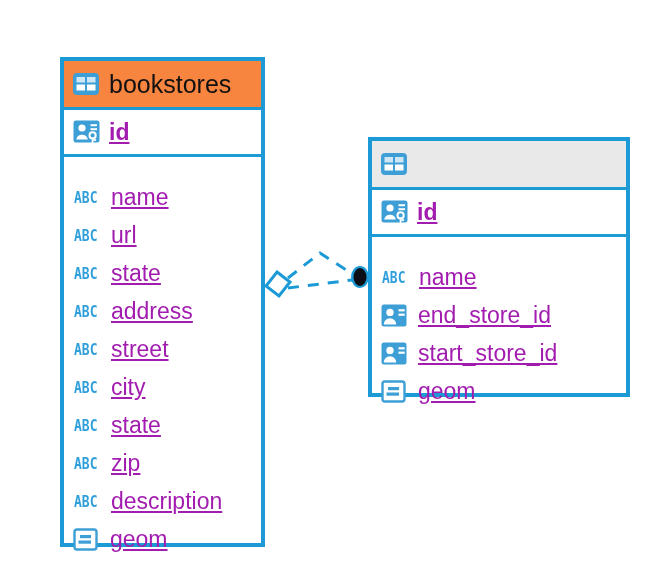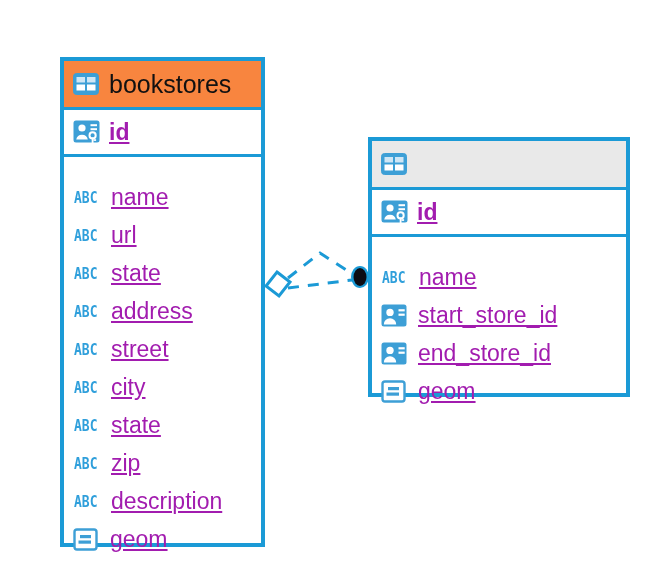--- a/index.html
+++ b/index.html
@@ -253,34 +253,34 @@
       <div class="field-row">
         <span class="icon" style="width:28px;">
           <svg width="26" height="23" viewBox="0 0 26 23">
             <rect x="0.5" y="0.5" width="25" height="22" rx="2.5" ry="2.5" fill="#3d9fd6"></rect>
             <circle cx="9" cy="8.4" r="3.7" fill="#ffffff"></circle>
             <path d="M2.8 20.5 a6.2 6.2 0 0 1 12.4 0 z" fill="#ffffff"></path>
             <rect x="17.5" y="5.2" width="6.2" height="2.2" fill="#ffffff"></rect>
             <rect x="17.5" y="9.6" width="6.2" height="2.2" fill="#ffffff"></rect>
           </svg>
         </span>
-        <span class="field-label">start_store_id</span>
+        <span class="field-label">end_store_id</span>
       </div>
 
       <div class="field-row">
         <span class="icon" style="width:28px;">
           <svg width="26" height="23" viewBox="0 0 26 23">
             <rect x="0.5" y="0.5" width="25" height="22" rx="2.5" ry="2.5" fill="#3d9fd6"></rect>
             <circle cx="9" cy="8.4" r="3.7" fill="#ffffff"></circle>
             <path d="M2.8 20.5 a6.2 6.2 0 0 1 12.4 0 z" fill="#ffffff"></path>
             <rect x="17.5" y="5.2" width="6.2" height="2.2" fill="#ffffff"></rect>
             <rect x="17.5" y="9.6" width="6.2" height="2.2" fill="#ffffff"></rect>
           </svg>
         </span>
-        <span class="field-label">end_store_id</span>
+        <span class="field-label">start_store_id</span>
       </div>
 
       <div class="field-row">
         <span class="icon" style="width:28px;">
           <svg width="25" height="23" viewBox="0 0 25 23">
             <rect x="1.5" y="1.5" width="22" height="20" rx="2.5" ry="2.5" fill="#ffffff" stroke="#3d9fd6" stroke-width="2.4"></rect>
             <rect x="7" y="7" width="11" height="3.2" fill="#3d9fd6"></rect>
             <rect x="5.5" y="12.5" width="12.5" height="3.2" fill="#3d9fd6"></rect>
           </svg>
         </span>

